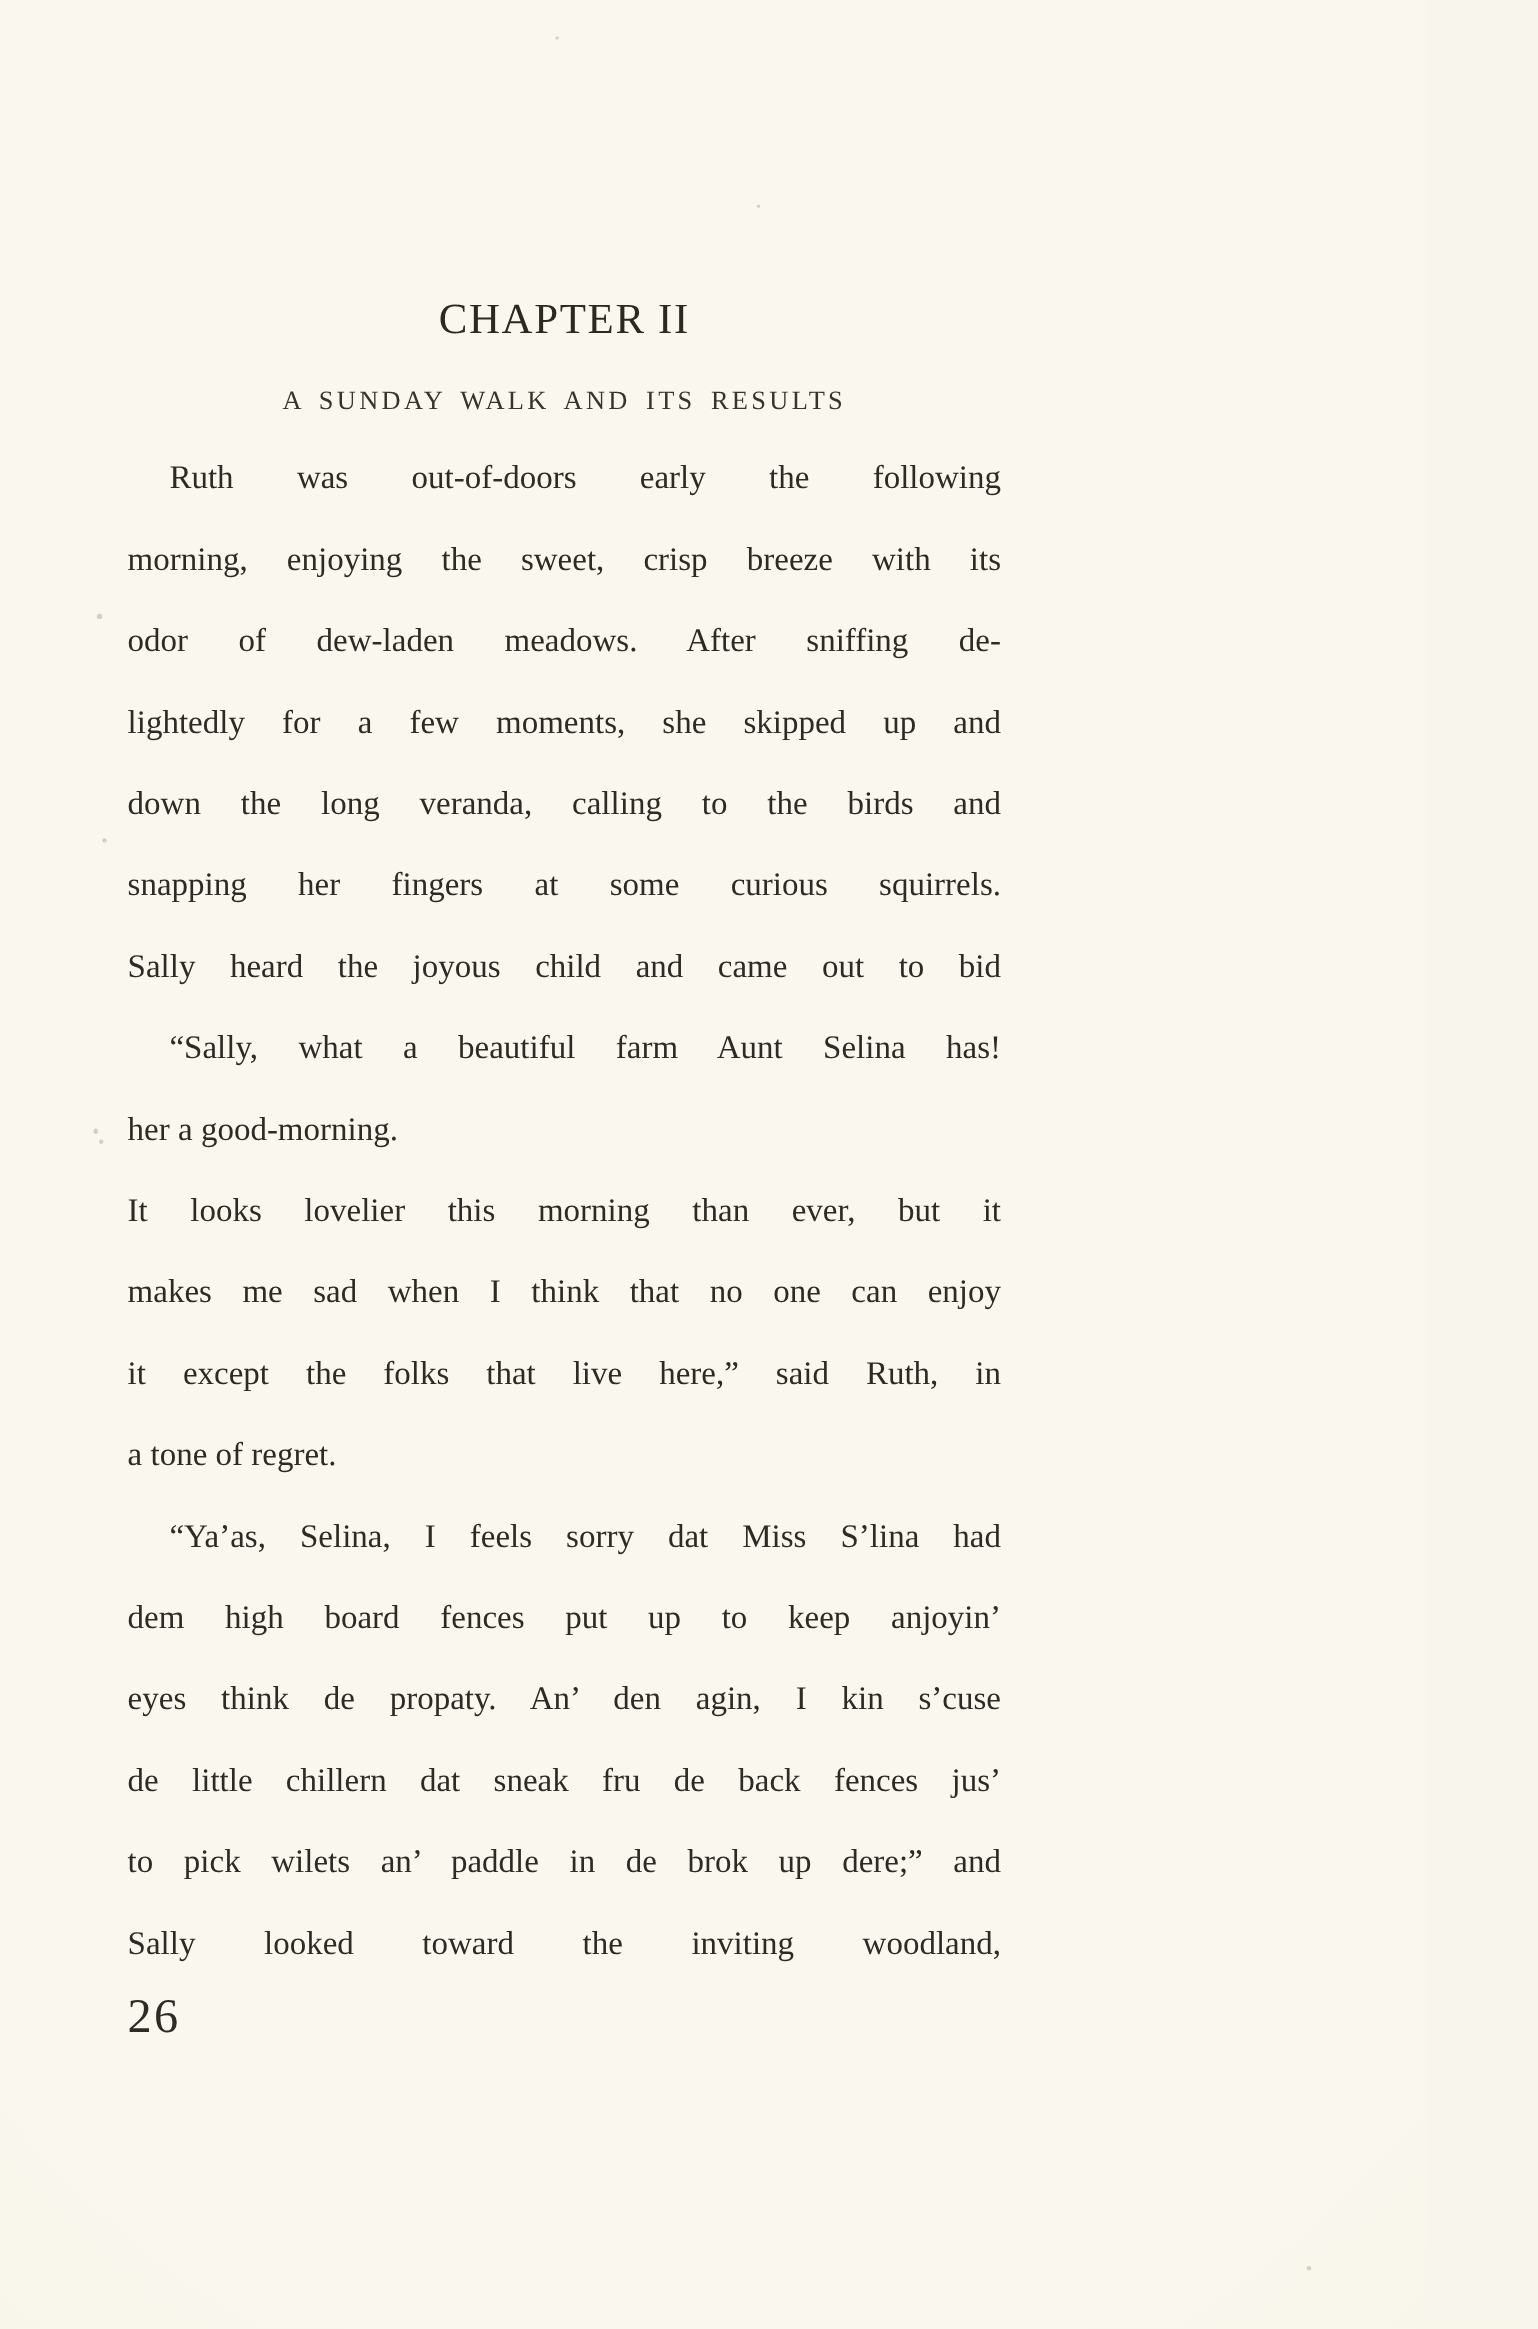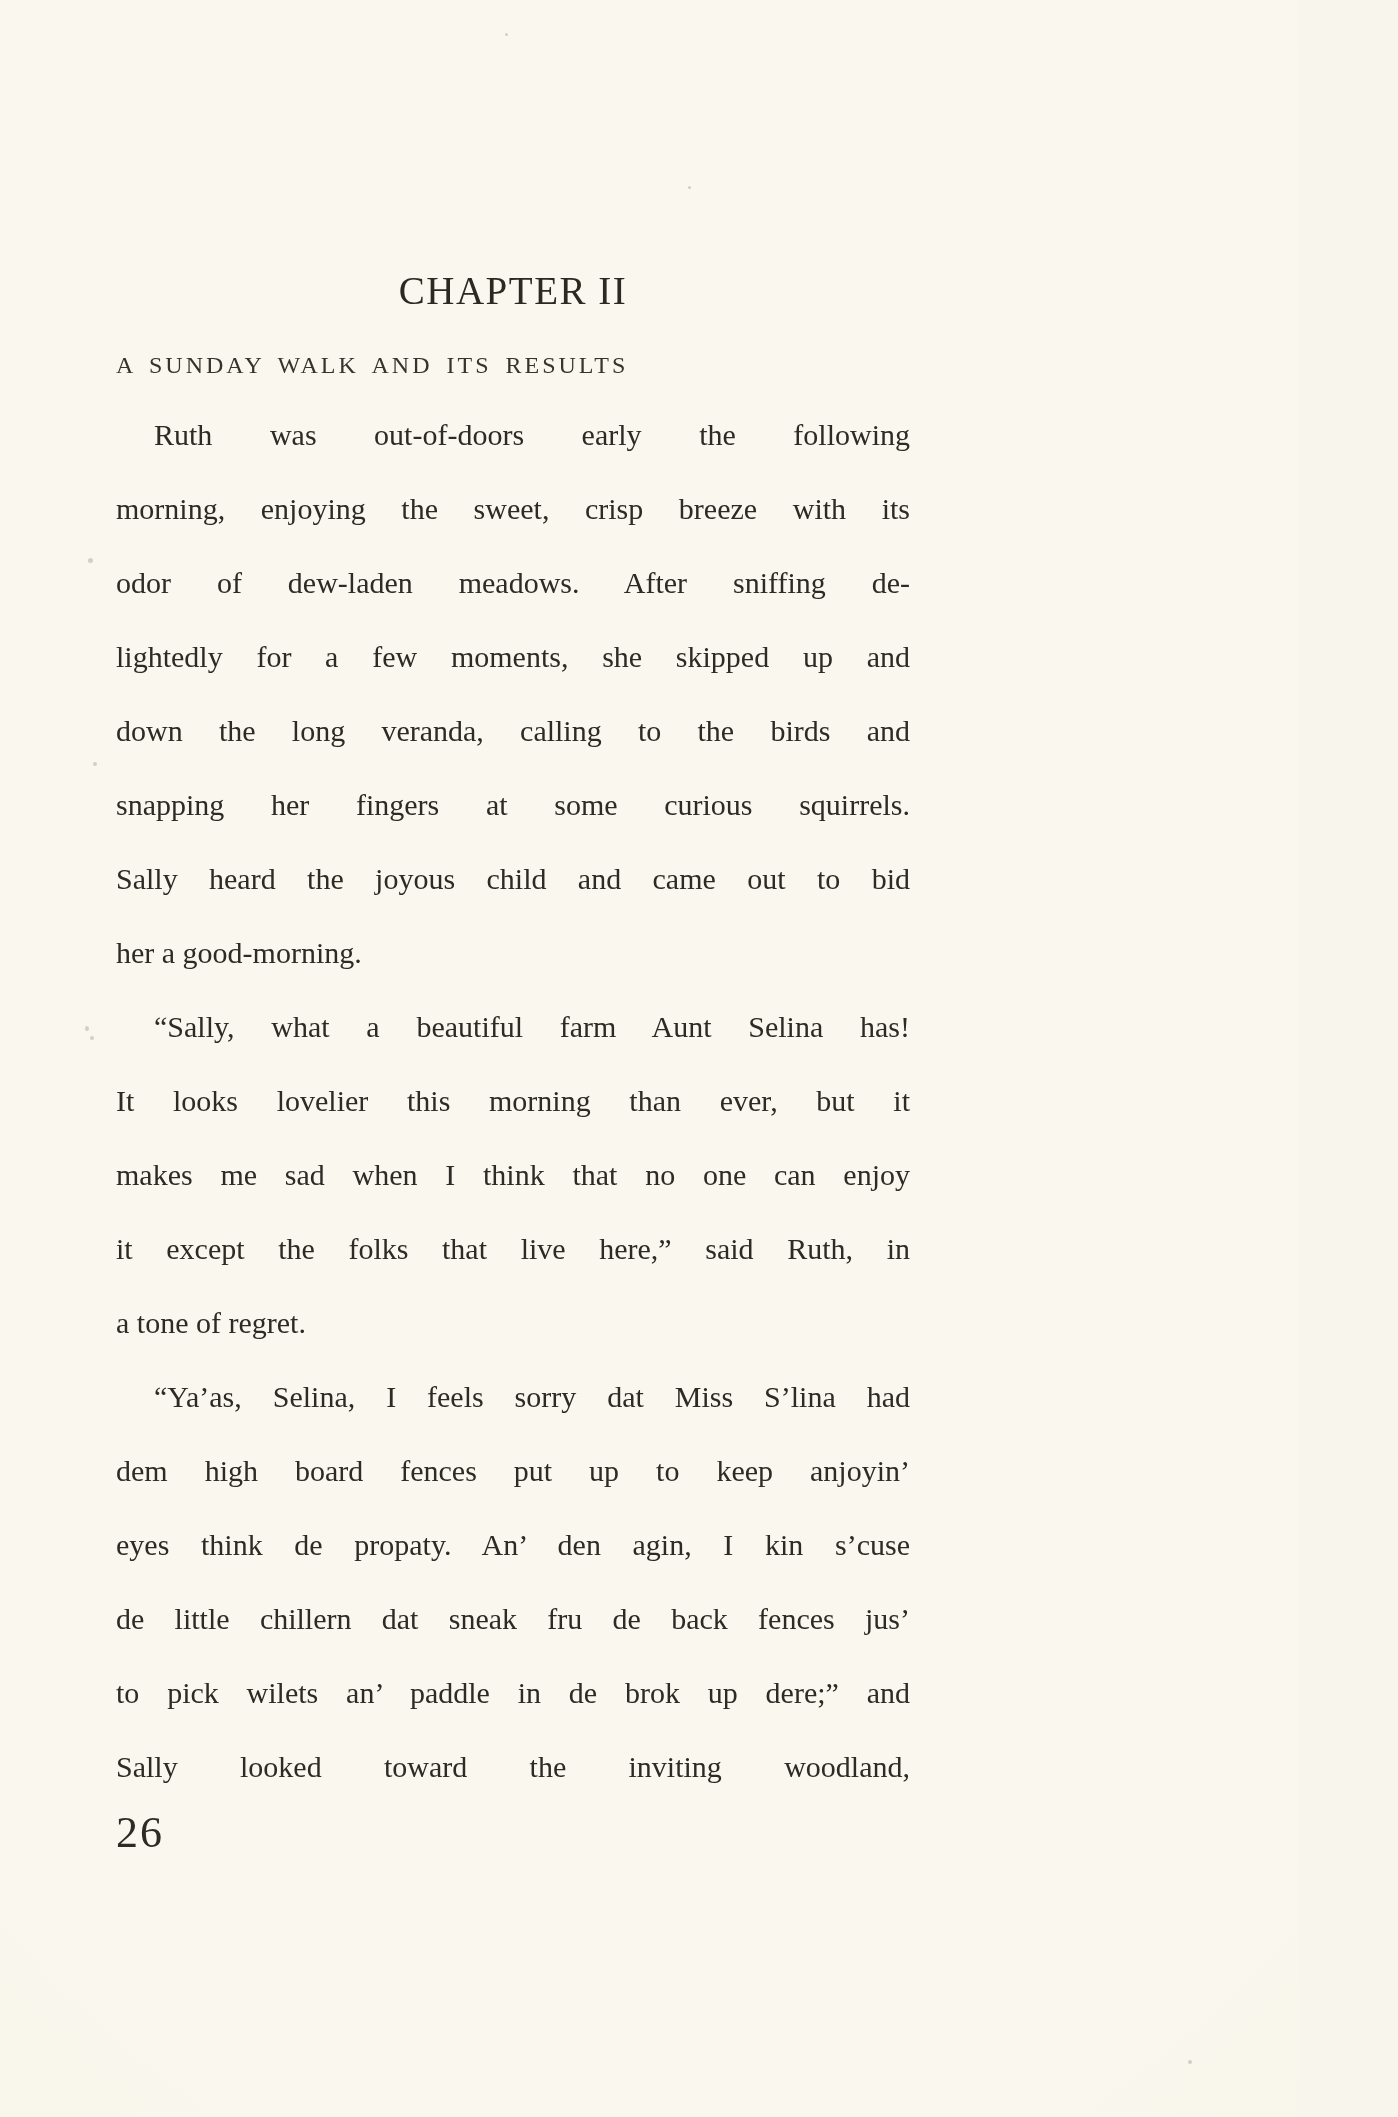--- a/index.html
+++ b/index.html
@@ -31,20 +31,21 @@
   .chapter-title {
     margin-top: 268px;
     text-align: center;
     font-size: 39px;
     line-height: 46px;
     letter-spacing: 1.5px;
     color: #2c2822;
   }
   .chapter-subtitle {
     margin-top: 36px;
+    text-align: center;
     font-size: 24px;
     line-height: 30px;
     letter-spacing: 3px;
     word-spacing: 5px;
     color: #38332c;
   }
   .body-text {
     margin-top: 18px;
     font-size: 30px;
     line-height: 74px;
@@ -89,22 +90,22 @@
     <div class="chapter-title">CHAPTER II</div>
     <div class="chapter-subtitle">A SUNDAY WALK AND ITS RESULTS</div>
     <div class="body-text">
         <div class="text-line para-first">Ruth was out-of-doors early the following</div>
         <div class="text-line">morning, enjoying the sweet, crisp breeze with its</div>
         <div class="text-line">odor of dew-laden meadows. After sniffing de-</div>
         <div class="text-line">lightedly for a few moments, she skipped up and</div>
         <div class="text-line">down the long veranda, calling to the birds and</div>
         <div class="text-line">snapping her fingers at some curious squirrels.</div>
         <div class="text-line">Sally heard the joyous child and came out to bid</div>
+        <div class="text-line para-first">“Sally, what a beautiful farm Aunt Selina has!</div>
         <div class="text-line para-last">her a good-morning.</div>
-        <div class="text-line para-first">“Sally, what a beautiful farm Aunt Selina has!</div>
         <div class="text-line">It looks lovelier this morning than ever, but it</div>
         <div class="text-line">makes me sad when I think that no one can enjoy</div>
         <div class="text-line">it except the folks that live here,” said Ruth, in</div>
         <div class="text-line para-last">a tone of regret.</div>
         <div class="text-line para-first">“Ya’as, Selina, I feels sorry dat Miss S’lina had</div>
         <div class="text-line">dem high board fences put up to keep anjoyin’</div>
         <div class="text-line">eyes think de propaty. An’ den agin, I kin s’cuse</div>
         <div class="text-line">de little chillern dat sneak fru de back fences jus’</div>
         <div class="text-line">to pick wilets an’ paddle in de brok up dere;” and</div>
         <div class="text-line">Sally looked toward the inviting woodland,</div>

